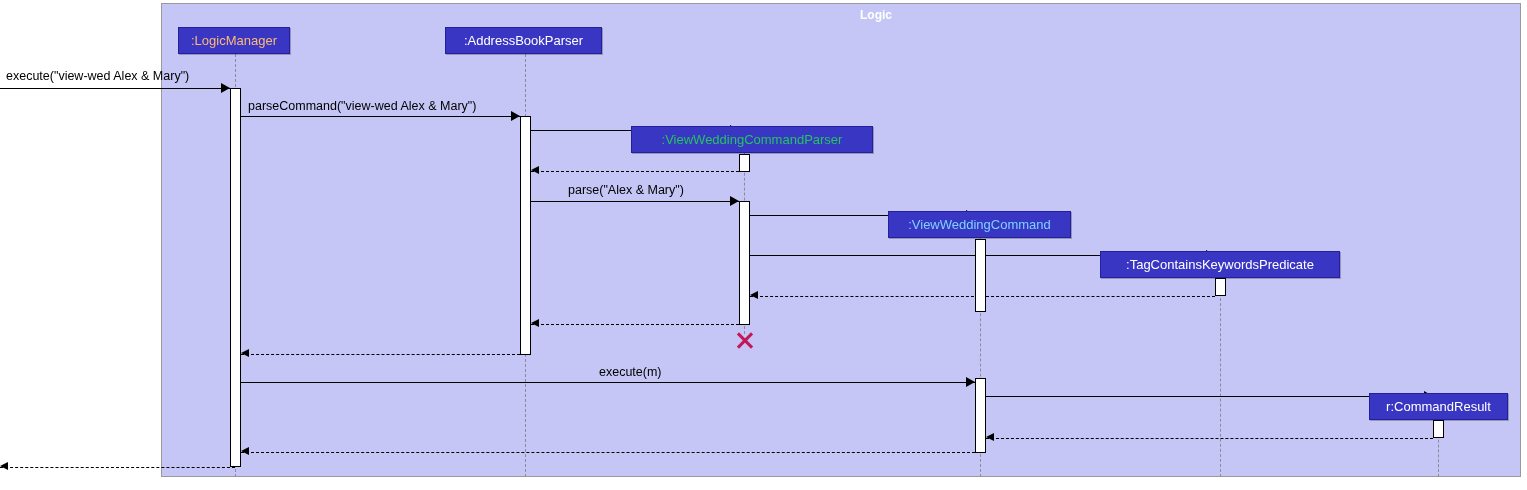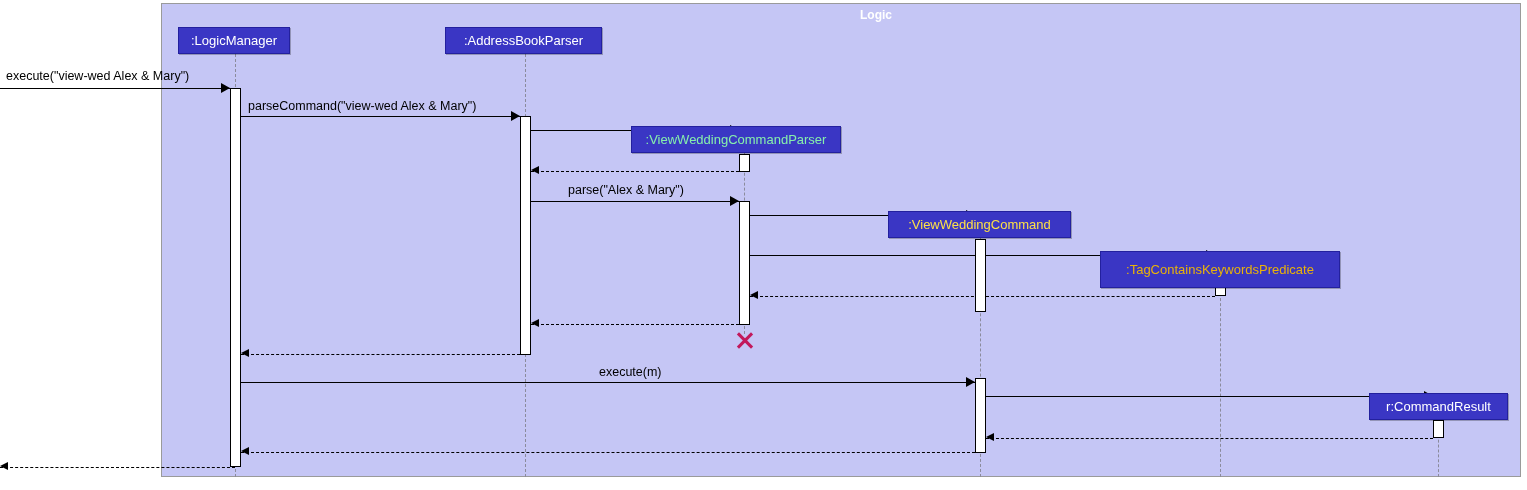--- a/index.html
+++ b/index.html
@@ -163,25 +163,25 @@
       <div class="activation" style="left: 230px; top: 88px; height: 379px; background: rgb(255, 255, 255); border-color: rgb(0, 0, 0);"></div>
       <div class="activation" style="left: 520px; top: 116px; height: 239px; background: rgb(255, 255, 255); border-color: rgb(0, 0, 0);"></div>
       <div class="activation" style="left: 739px; top: 154px; height: 18px; background: rgb(255, 255, 255); border-color: rgb(0, 0, 0);"></div>
       <div class="activation" style="left: 739px; top: 201px; height: 124px; background: rgb(255, 255, 255); border-color: rgb(0, 0, 0);"></div>
       <div class="activation" style="left: 975px; top: 239px; height: 73px; background: rgb(255, 255, 255); border-color: rgb(0, 0, 0);"></div>
       <div class="activation" style="left: 975px; top: 378px; height: 75px; background: rgb(255, 255, 255); border-color: rgb(0, 0, 0);"></div>
       <div class="activation" style="left: 1215px; top: 278px; height: 18px; background: rgb(255, 255, 255); border-color: rgb(0, 0, 0);"></div>
       <div class="activation" style="left: 1433px; top: 420px; height: 18px; background: rgb(255, 255, 255); border-color: rgb(0, 0, 0);"></div>
     </div>
   <div id="layer-participants">
-      <div class="participant" style="left: 178px; top: 27px; width: 112px; height: 27px; background: rgb(58, 54, 196); border-color: rgb(35, 32, 158); color: #ffffff;">:LogicManager</div>
+      <div class="participant" style="left: 178px; top: 27px; width: 112px; height: 27px; background: rgb(58, 54, 196); border-color: rgb(35, 32, 158); color: #fdba74;">:LogicManager</div>
       <div class="participant" style="left: 445px; top: 27px; width: 157px; height: 27px; background: rgb(58, 54, 196); border-color: rgb(35, 32, 158); color: rgb(255, 255, 255);">:AddressBookParser</div>
-      <div class="participant" style="left: 631px; top: 126px; width: 210px; height: 27px; background: rgb(58, 54, 196); border-color: rgb(35, 32, 158); color: #86efac;">:ViewWeddingCommandParser</div>
-      <div class="participant" style="left: 888px; top: 211px; width: 183px; height: 27px; background: rgb(58, 54, 196); border-color: rgb(35, 32, 158); color: #fde047;">:ViewWeddingCommand</div>
-      <div class="participant" style="left: 1100px; top: 251px; width: 240px; height: 37px; background: rgb(58, 54, 196); border-color: rgb(35, 32, 158); color: #eab308;">:TagContainsKeywordsPredicate</div>
+      <div class="participant" style="left: 631px; top: 126px; width: 242px; height: 27px; background: rgb(58, 54, 196); border-color: rgb(35, 32, 158); color: #22c55e;">:ViewWeddingCommandParser</div>
+      <div class="participant" style="left: 888px; top: 211px; width: 183px; height: 27px; background: rgb(58, 54, 196); border-color: rgb(35, 32, 158); color: #7dd3fc;">:ViewWeddingCommand</div>
+      <div class="participant" style="left: 1100px; top: 251px; width: 240px; height: 27px; background: rgb(58, 54, 196); border-color: rgb(35, 32, 158); color: #ffffff;">:TagContainsKeywordsPredicate</div>
       <div class="participant" style="left: 1369px; top: 393px; width: 139px; height: 27px; background: rgb(58, 54, 196); border-color: rgb(35, 32, 158); color: rgb(255, 255, 255);">r:CommandResult</div>
     </div>
   <div id="layer-destroy">
       <div class="destroy" style="left: 735px; top: 331px;">
         <span style="border-top-color: rgb(194, 24, 91);"></span>
         <span style="border-top-color: rgb(194, 24, 91);"></span>
       </div>
     </div>
 </div>
 

